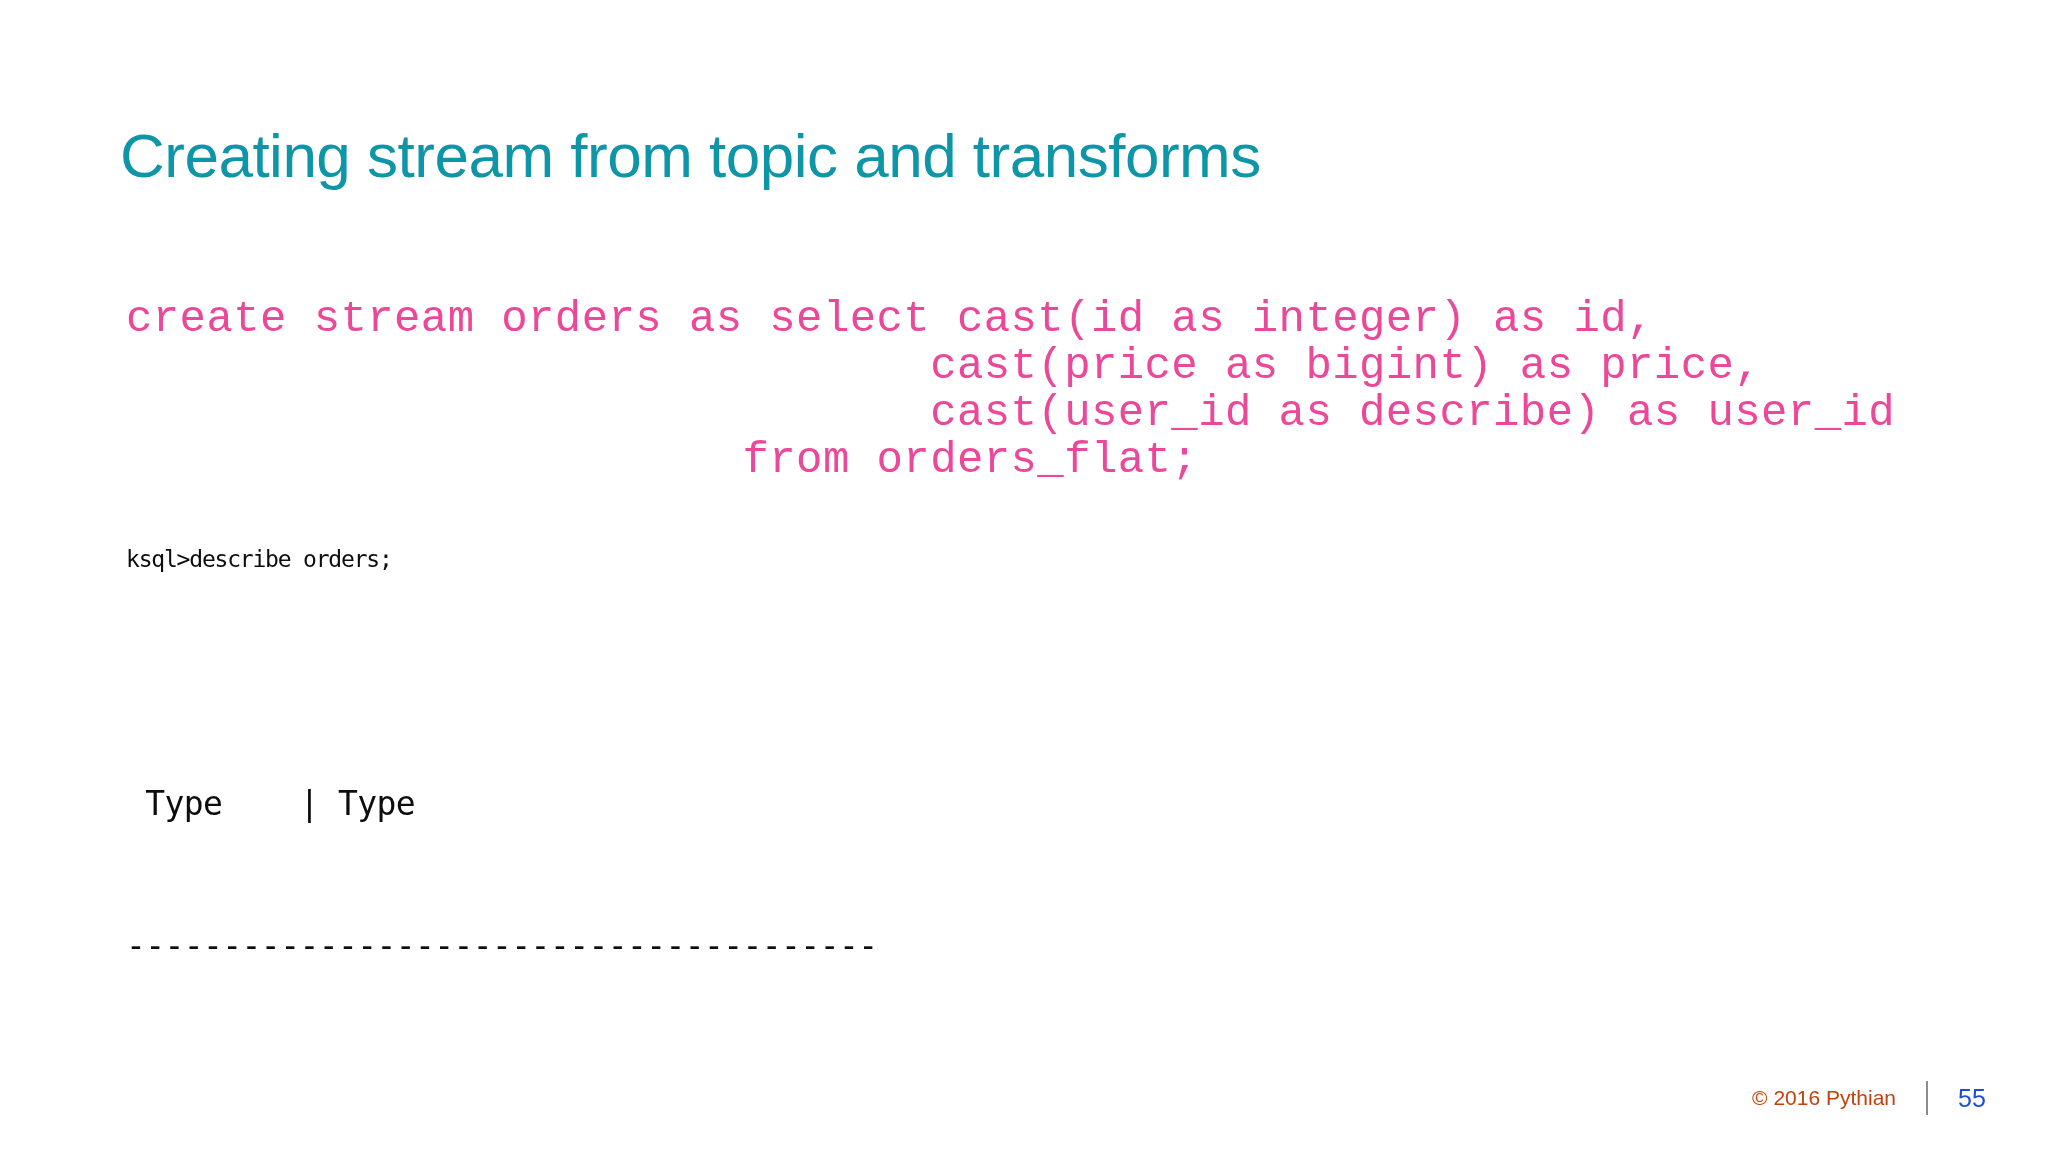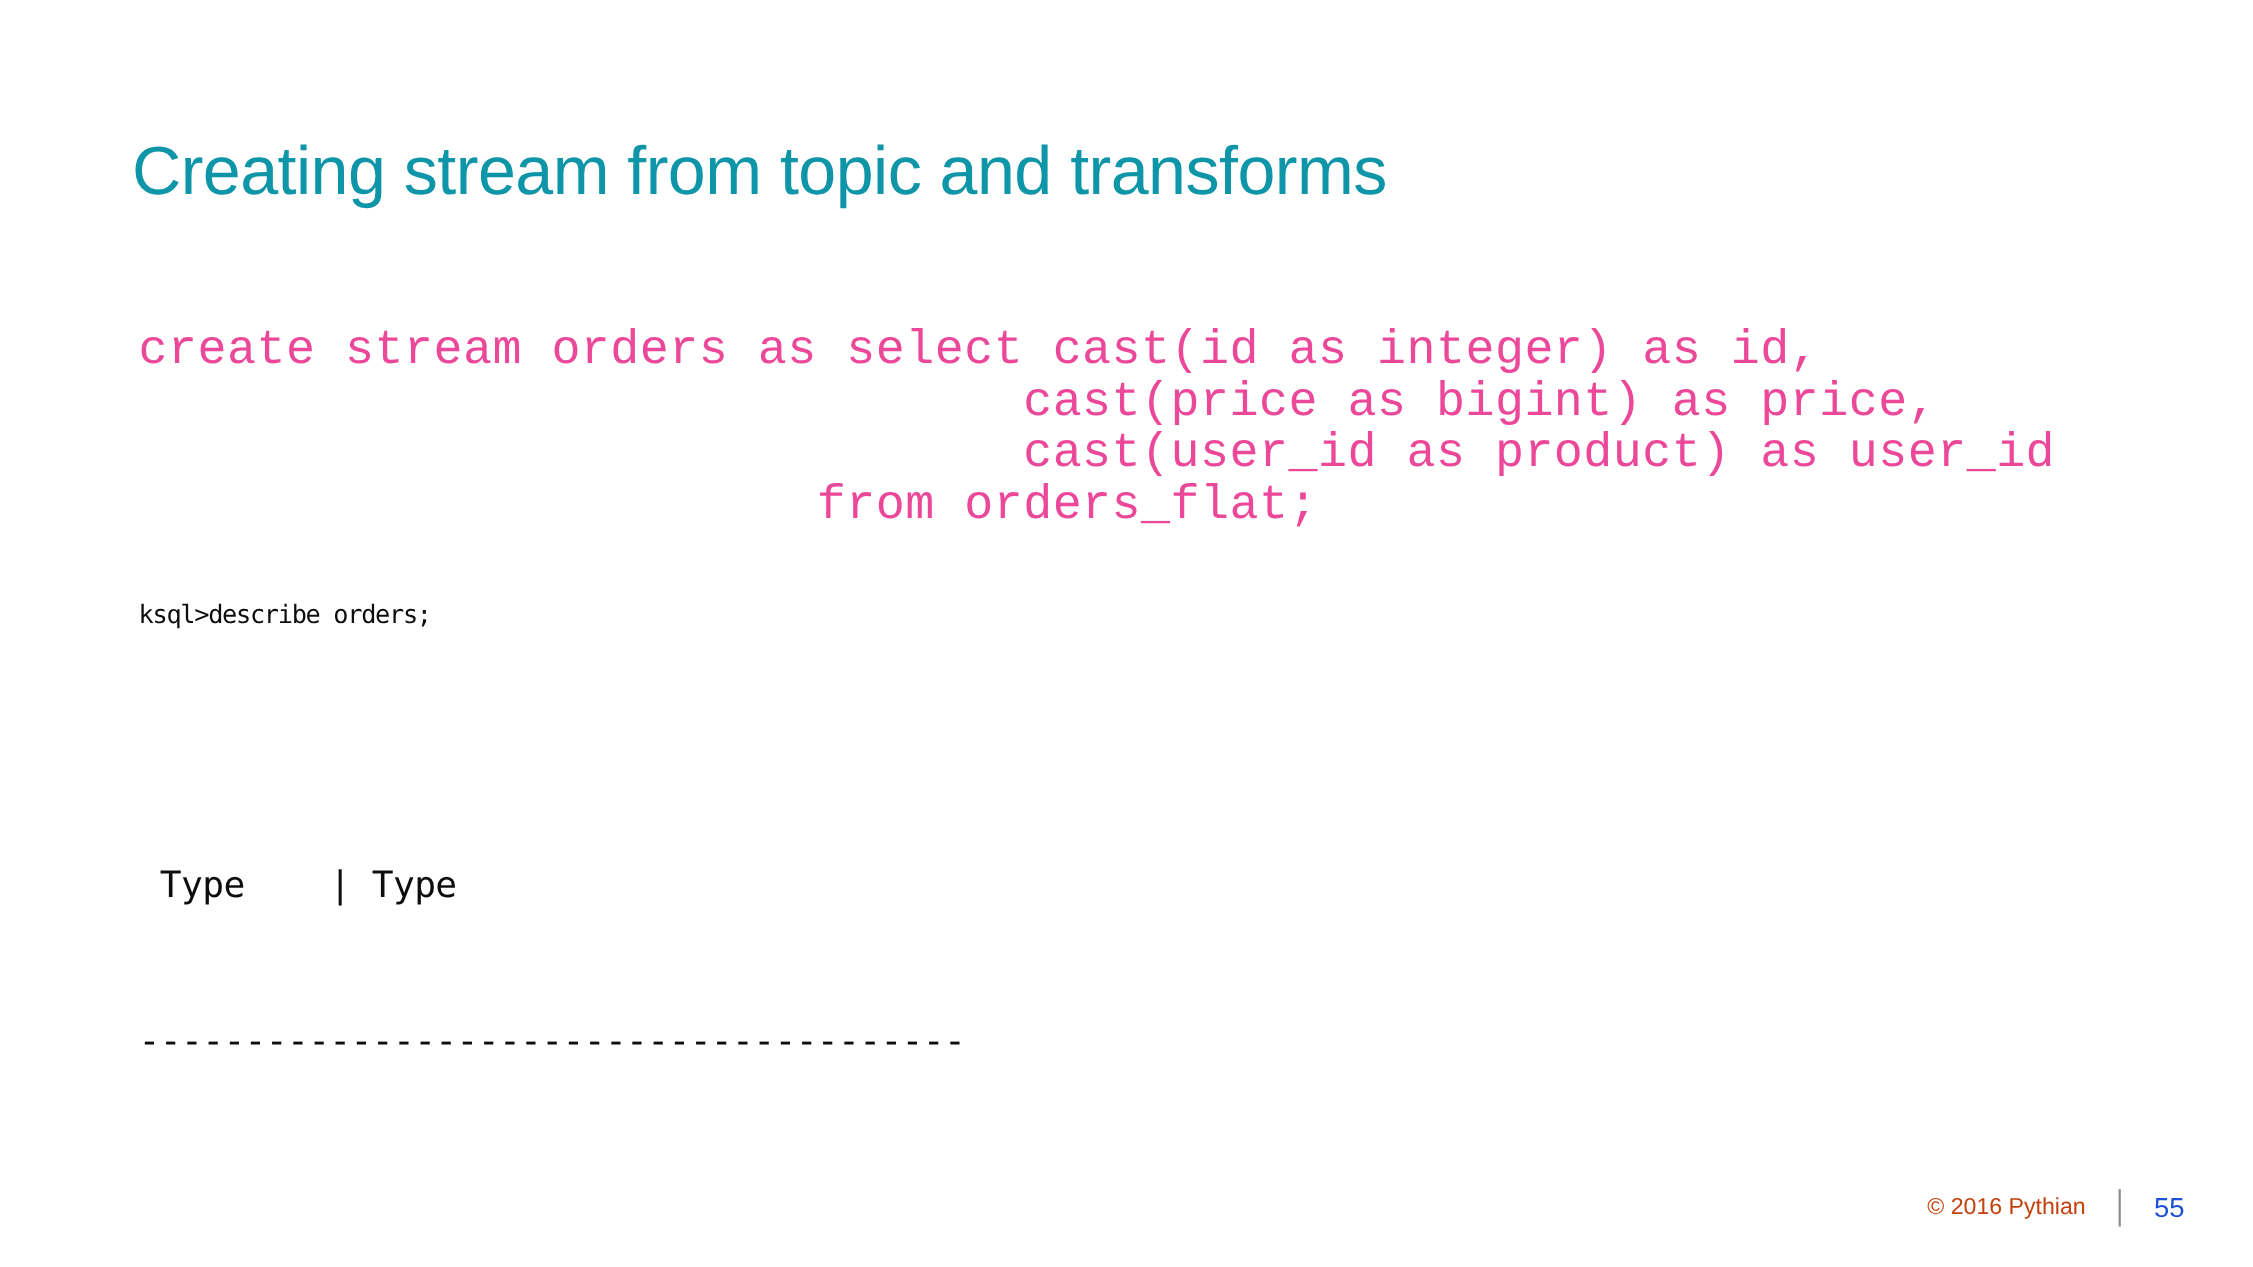--- a/index.html
+++ b/index.html
@@ -126,21 +126,21 @@
 </head>
 <body>
 
 <div class="slide">
 
   <h1 class="slide-title">Creating stream from topic and transforms</h1>
 
   <div class="sql-block">
     <div class="sql-line">create stream orders as select cast(id as integer) as id,</div>
     <div class="sql-line">                              cast(price as bigint) as price,</div>
-    <div class="sql-line">                              cast(user_id as product) as user_id</div>
+    <div class="sql-line">                              cast(user_id as describe) as user_id</div>
     <div class="sql-line">                       from orders_flat;</div>
   </div>
 
   <div class="ksql-prompt">ksql&gt;describe orders;</div>
 
   <div class="describe-output">
     <span class="out-line"> Type    | Type</span>
     <span class="rule-line">---------------------------------------</span>
     <span class="spacer-line"></span>
     

